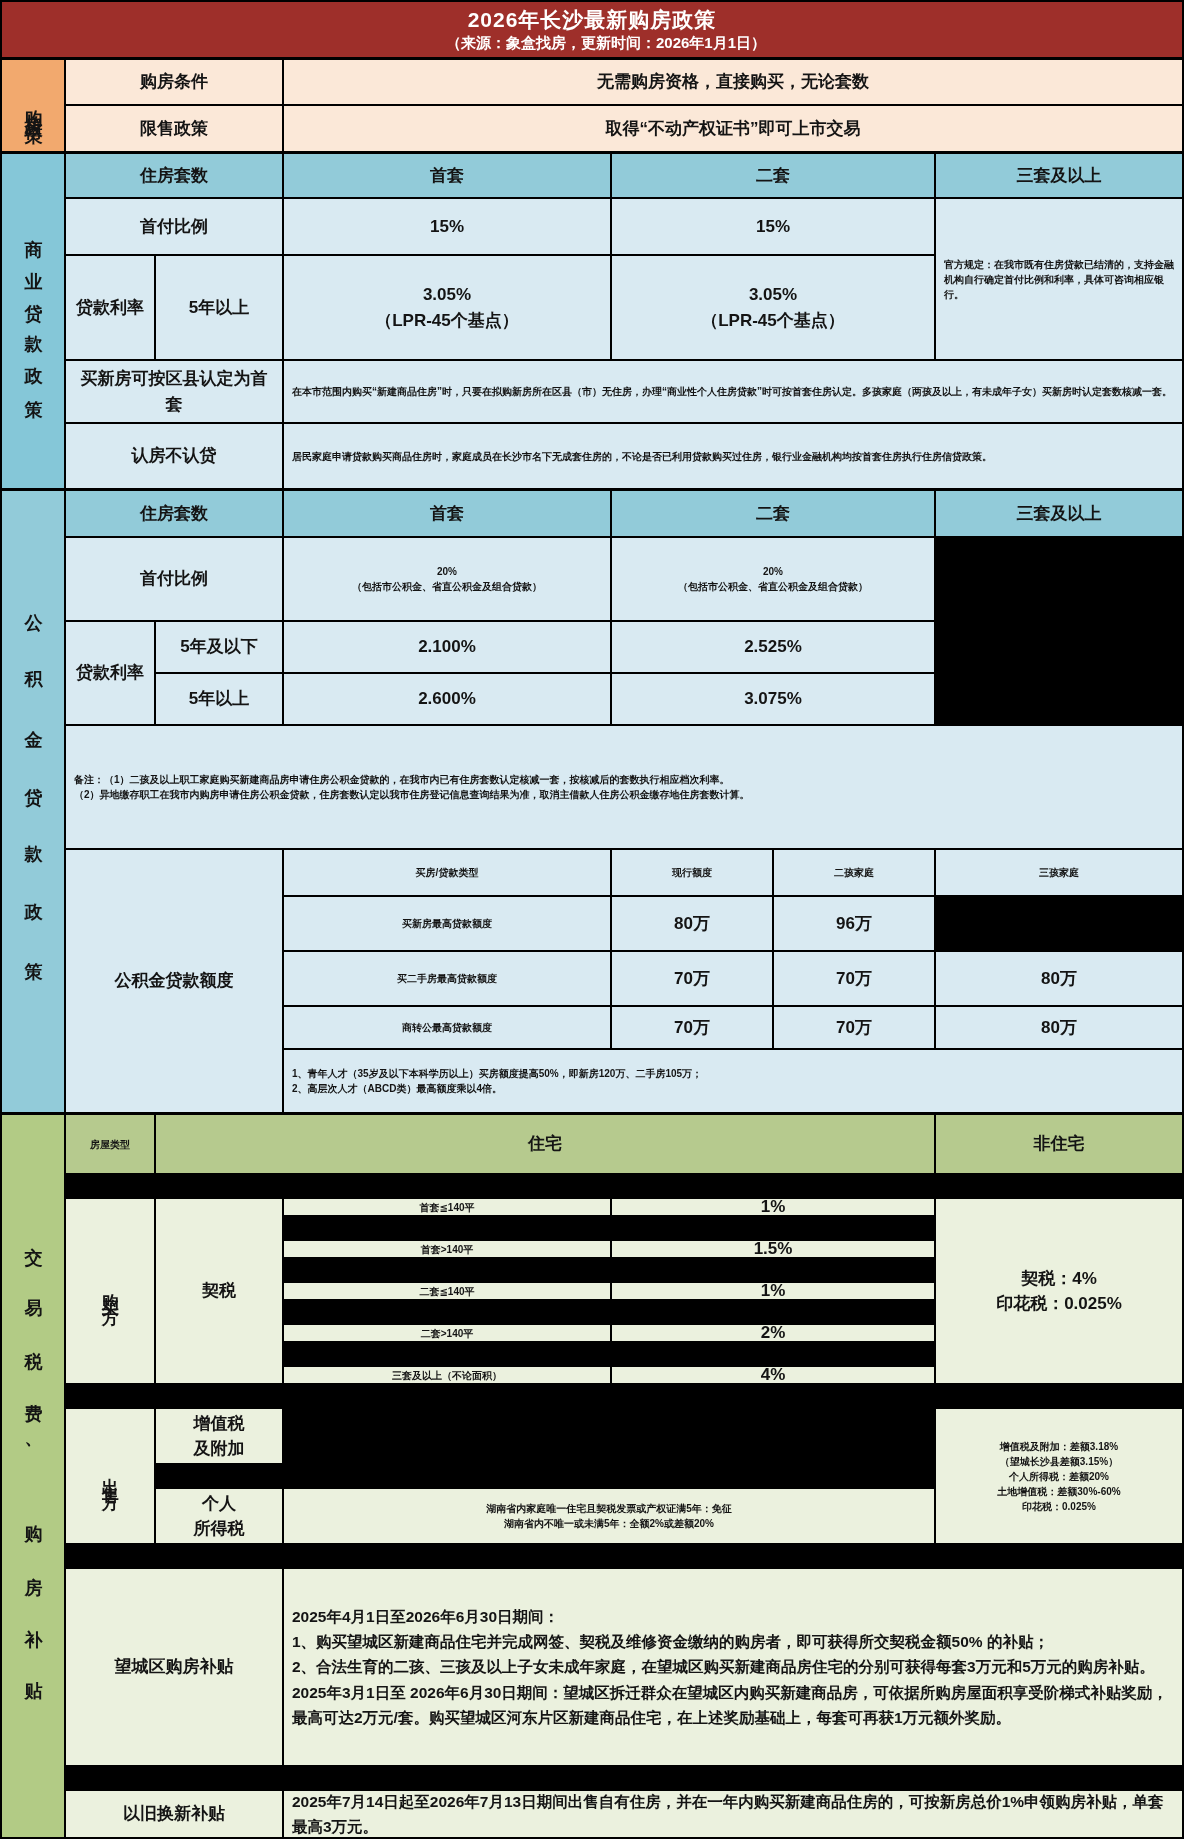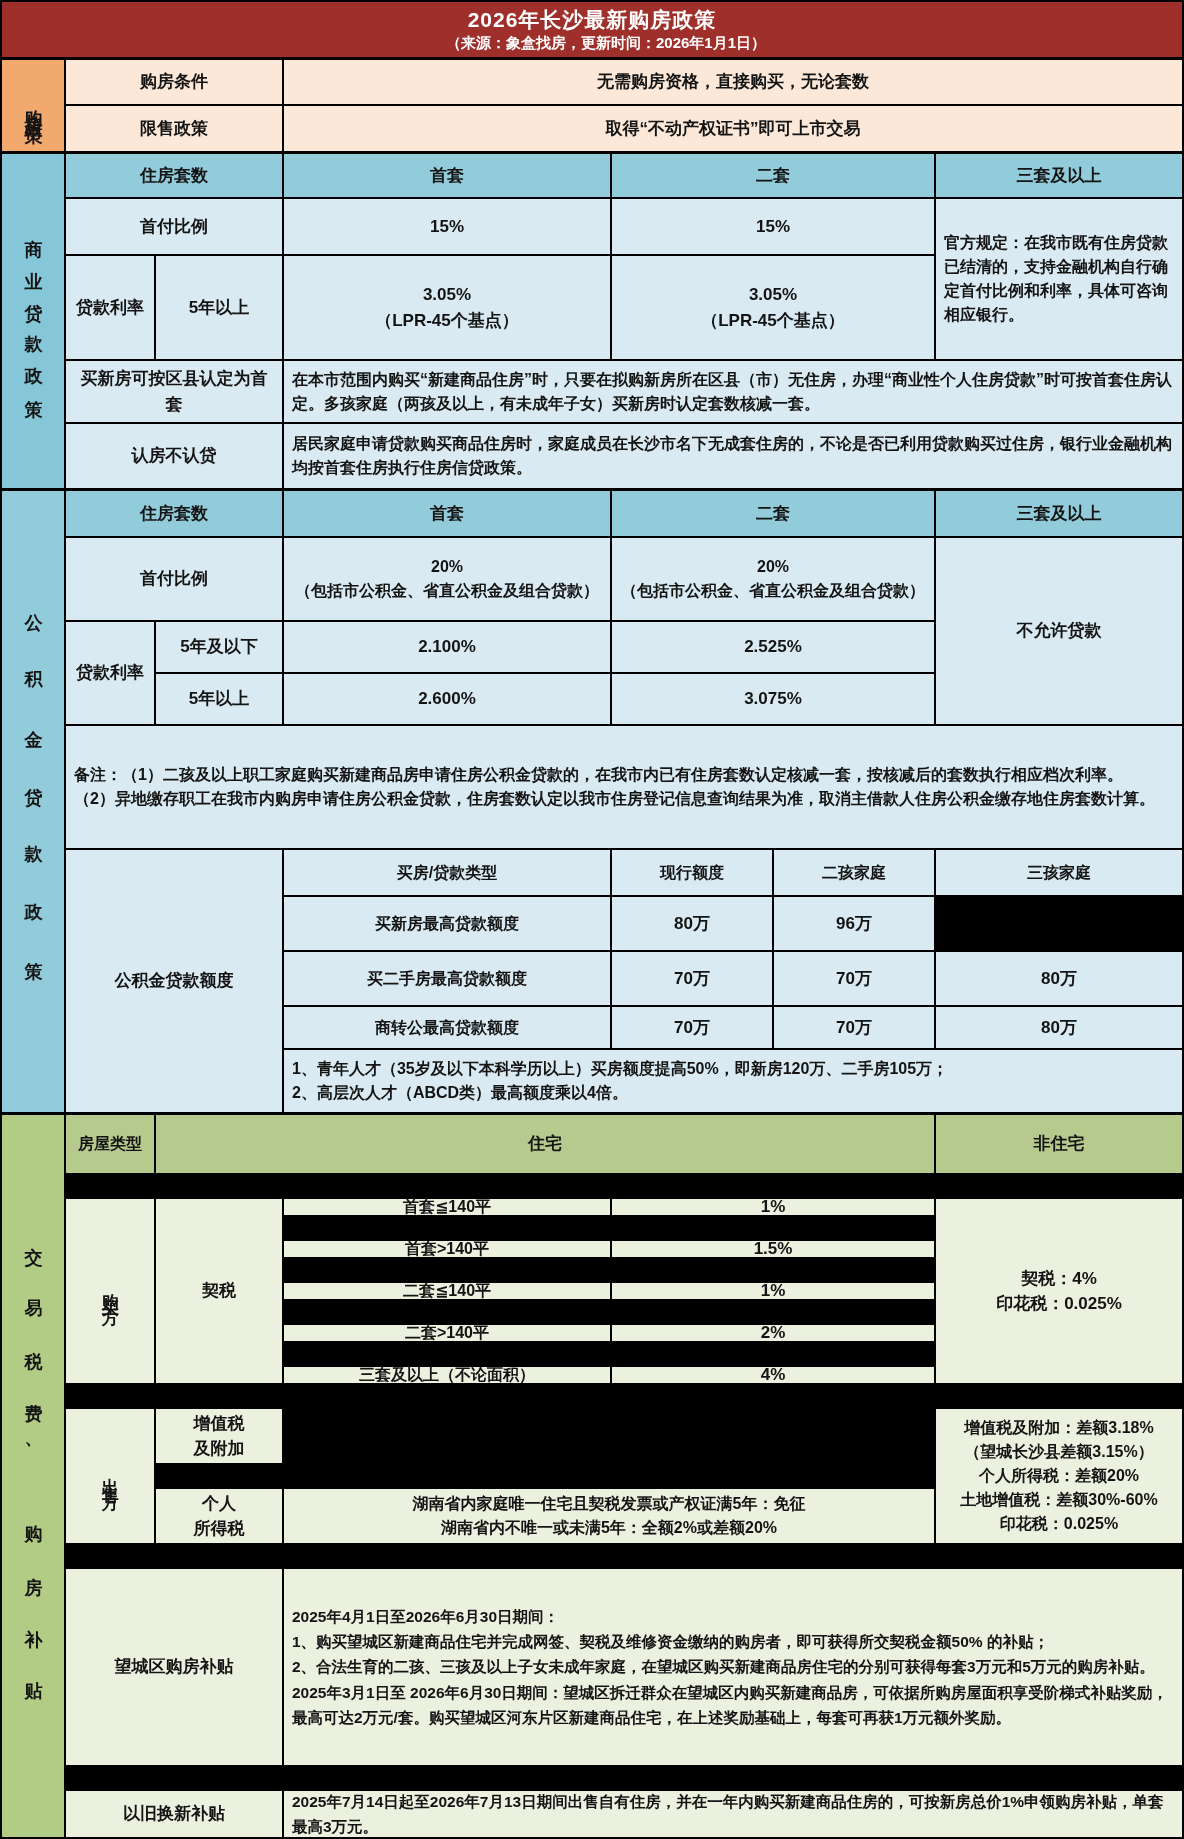--- a/index.html
+++ b/index.html
@@ -25,21 +25,21 @@
       grid-template-rows:43px 55px 103px 61px 64px;}
   .s3{grid-template-columns:62px 88px 126px 326px 160px 160px 246px;
       grid-template-rows:45px 82px 50px 50px 122px 45px 53px 53px 41px 62px;}
   .s4{grid-template-columns:62px 88px 126px 326px 322px 246px;
       grid-template-rows:58px 40px 40px 40px 40px 40px 78px 78px 220px 70px;}
   .c{
     display:flex;align-items:center;justify-content:center;
     text-align:center;padding:2px 8px;box-sizing:border-box;
     font-size:17px;line-height:1.5;overflow:hidden;
   }
-  .sm{font-size:16px;}
+  .sm{font-size:10px;}
   .xs{font-size:15.5px;line-height:1.62;}
   .left{justify-content:flex-start;text-align:left;}
   .ml{white-space:pre-line;}
   .peach{background:var(--peach,#FBE8D8);}
   .peach-side{background:var(--peach-side,#F2A96E);}
   .bhead{background:var(--blue-head,#92CBD9);}
   .blight{background:var(--blue-light,#D9EAF2);}
   .bside{background:var(--blue-side,#85C7D8);}
   .ghead{background:var(--green-head,#B6CA8E);}
   .glight{background:var(--green-light,#EBF1DE);margin-top:24px;}
@@ -106,21 +106,20 @@
     <div class="c bhead" style="grid-area:1/2/2/4">住房套数</div>
     <div class="c bhead" style="grid-area:1/4/2/5">首套</div>
     <div class="c bhead" style="grid-area:1/5/2/7">二套</div>
     <div class="c bhead" style="grid-area:1/7/2/8">三套及以上</div>
 
     <div class="c blight" style="grid-area:2/2/3/4">首付比例</div>
     <div class="c blight ml sm" style="grid-area:2/4/3/5">20%
 （包括市公积金、省直公积金及组合贷款）</div>
     <div class="c blight ml sm" style="grid-area:2/5/3/7">20%
 （包括市公积金、省直公积金及组合贷款）</div>
-    <div class="c blight" style="grid-area:2/7/5/8">不允许贷款</div>
 
     <div class="c blight ml" style="grid-area:3/2/5/3">贷款利率</div>
     <div class="c blight" style="grid-area:3/3/4/4">5年及以下</div>
     <div class="c blight" style="grid-area:3/4/4/5">2.100%</div>
     <div class="c blight" style="grid-area:3/5/4/7">2.525%</div>
     <div class="c blight" style="grid-area:4/3/5/4">5年以上</div>
     <div class="c blight" style="grid-area:4/4/5/5">2.600%</div>
     <div class="c blight" style="grid-area:4/5/5/7">3.075%</div>
 
     <div class="c blight left ml sm" style="grid-area:5/2/6/8">备注：（1）二孩及以上职工家庭购买新建商品房申请住房公积金贷款的，在我市内已有住房套数认定核减一套，按核减后的套数执行相应档次利率。

